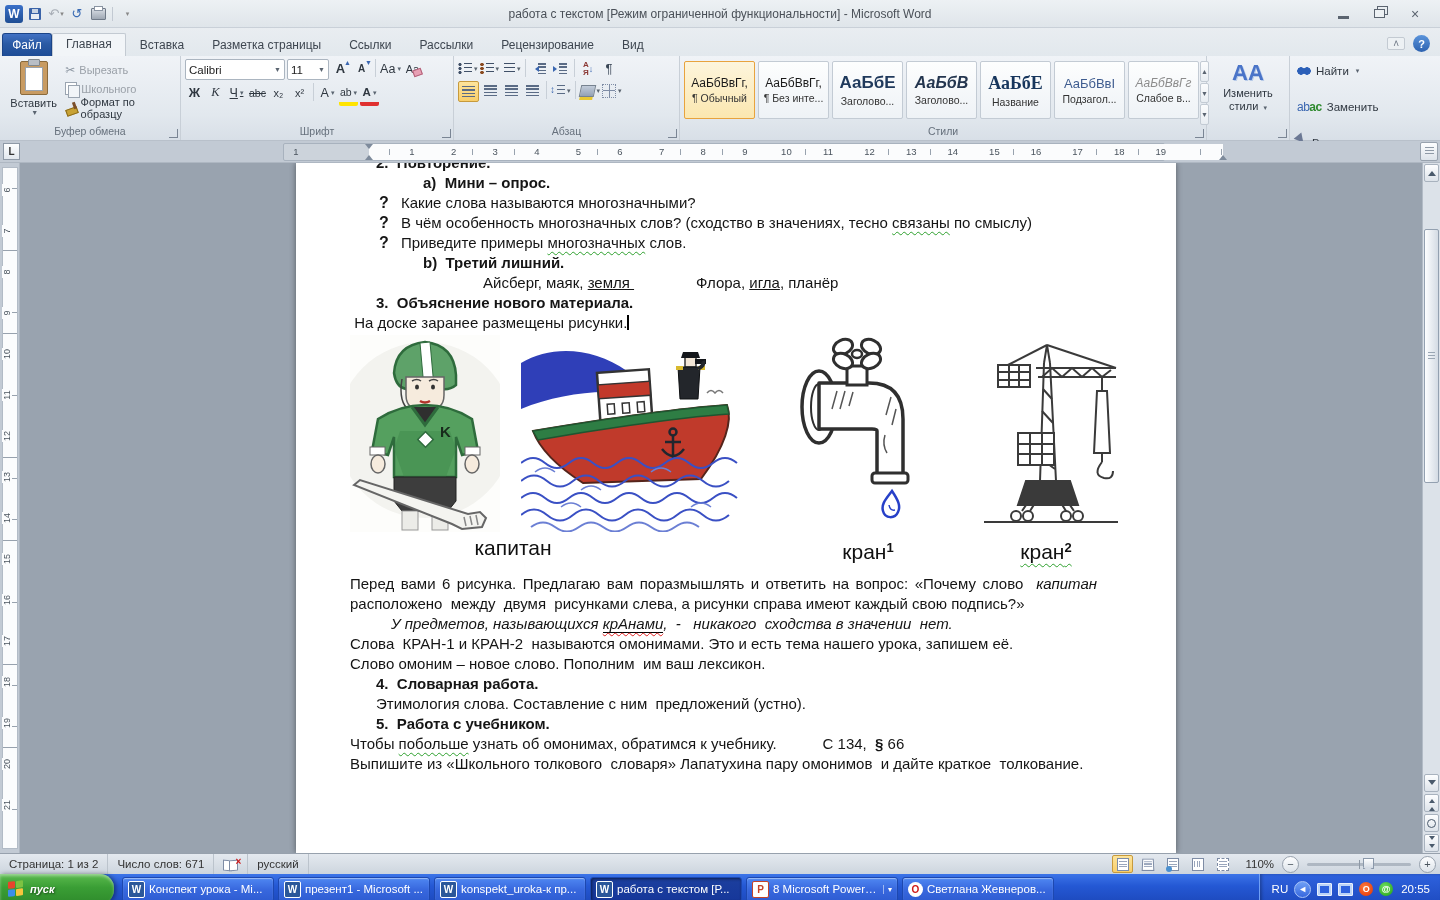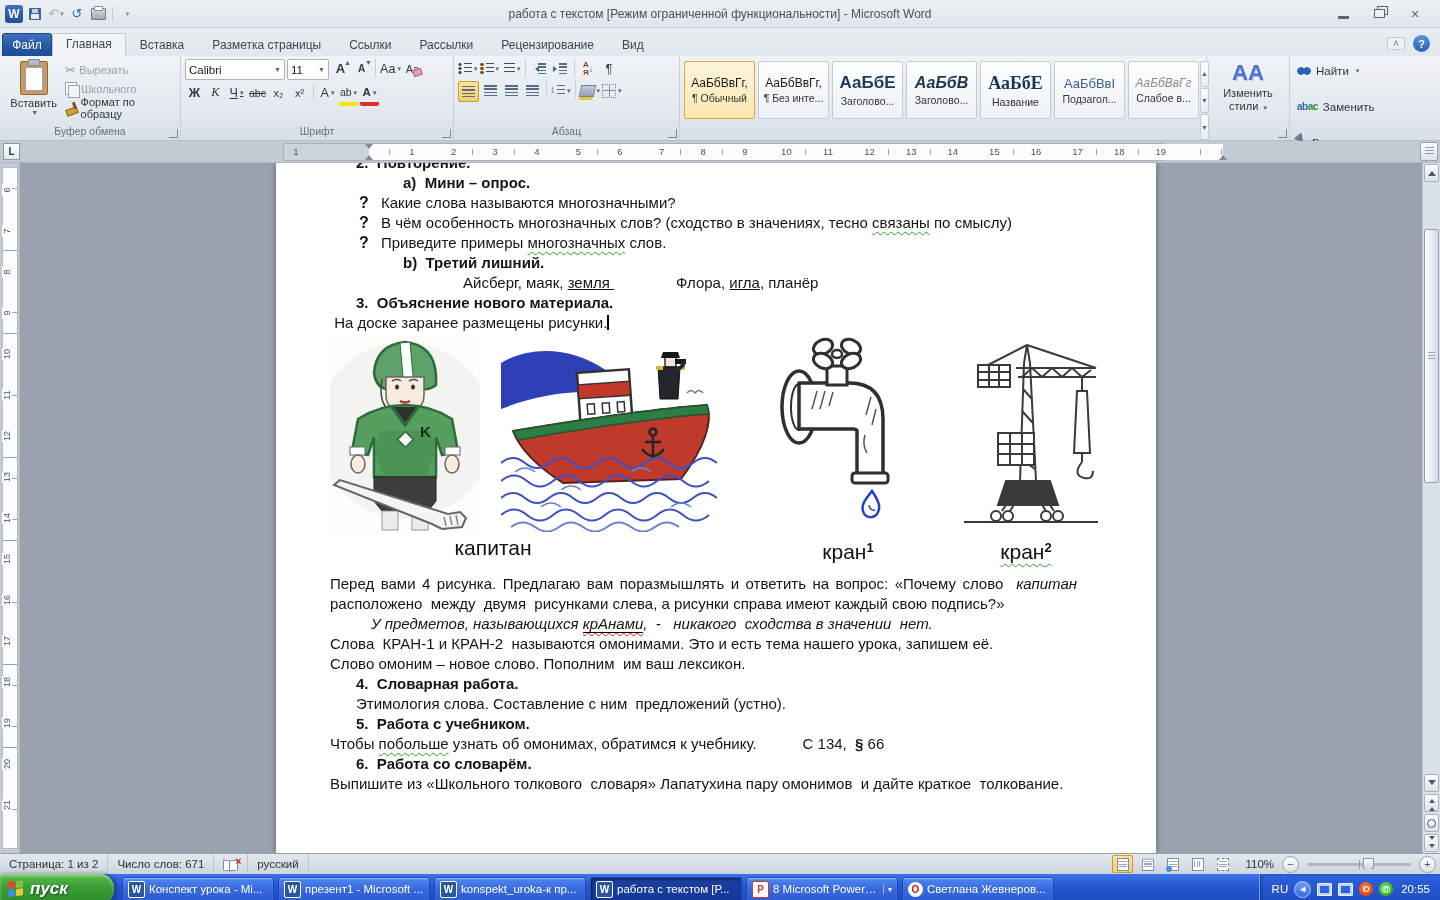--- a/index.html
+++ b/index.html
@@ -118,21 +118,21 @@
   
   .g-chst{width:82px;}
   .chst-btn{display:flex;flex-direction:column;align-items:center;font-size:11px;color:#2F3740;width:100%;padding-top:3px;}
   .ic-AA{font-weight:bold;font-size:22px;line-height:1;color:#4A74C8;text-shadow:1px 1px 0 #B8CBE8;}
   .chst-txt{text-align:center;line-height:1.15;margin-top:3px;}
   
   .g-edit{width:150px;border-right:none;}
   .edit-col{display:flex;flex-direction:column;gap:17px;padding-top:2px;justify-content:center;}
   .ecmd{display:flex;align-items:center;gap:5px;font-size:11.5px;color:#2F3740;height:17px;}
   .ic-binoc{width:14px;height:9px;background:radial-gradient(circle at 4px 5px,#2B5FB8 3.5px,transparent 4px),radial-gradient(circle at 10px 5px,#2B5FB8 3.5px,transparent 4px);}
-  .ic-replace{font-size:10px;color:#3A66B0;font-weight:bold;letter-spacing:-.5px;}
+  .ic-replace{font-size:12px;color:#3A66B0;font-weight:normal;letter-spacing:-.5px;}
   .ic-replace b{color:#2E8A2E;}
   .ic-select{width:0;height:0;border:5px solid transparent;border-top:9px solid #6B7894;transform:rotate(-40deg);margin-top:-3px;}
 
   
   .rulerrow{height:21px;background:#C2CAD4;position:relative;border-bottom:1px solid #AEB7C2;}
   .tabsel{position:absolute;left:3px;top:2px;width:15px;height:15px;background:linear-gradient(#FDFEFF,#E2E8EE);border:1px solid #8E99A6;font-size:10px;font-weight:bold;color:#333;display:flex;align-items:center;justify-content:center;}
   .hruler{position:absolute;left:283px;width:880px;top:2px;height:16px;background:#CCD3DB;border:1px solid #A8B2BE;border-radius:2px;}
   .hruler-white{position:absolute;left:54px;right:-62px;width:886px;top:0;bottom:0;background:#FBFCFD;}
   .hruler-white{left:85px;width:854px;}
   .hr-ticks{position:absolute;left:0;right:0;top:5px;height:6px;background:repeating-linear-gradient(90deg,transparent 0 20.3px,#98A2AE 20.3px 20.8px);}
@@ -142,21 +142,21 @@
   .ind-left{left:81px;bottom:0;border:4px solid transparent;border-bottom:5px solid #7E8B9C;}
   .ind-right{left:935px;bottom:0;border:4px solid transparent;border-bottom:5px solid #7E8B9C;}
   .ruler-toggle{position:absolute;right:2px;top:1px;width:16px;height:17px;background:linear-gradient(#FDFEFF,#DDE3EA);border:1px solid #98A2AE;border-radius:2px;display:flex;align-items:center;justify-content:center;}
   .rt-ic{width:9px;height:9px;background:repeating-linear-gradient(#8E99A6 0 1px,transparent 1px 3px);}
 
   
   .docarea{position:relative;height:690px;background:#99A3AF;overflow:hidden;}
   .vruler{position:absolute;left:0;top:0;bottom:0;width:19px;background:#C2CAD4;border-right:1px solid #AEB7C2;}
   .vruler-white{position:absolute;left:2px;top:4px;bottom:4px;width:14px;background:#FBFCFD;border:1px solid #B2BBC6;background-image:repeating-linear-gradient(transparent 0 20.2px,#98A2AE 20.2px 20.7px);}
   .vnum{position:absolute;left:1px;width:12px;text-align:center;transform:rotate(-90deg);font-size:9px;color:#4A545E;background:#FBFCFD;}
-  .page{position:absolute;left:276px;top:0;width:880px;height:100%;background:#fff;box-shadow:0 0 6px rgba(0,0,0,.45);overflow:hidden;}
+  .page{position:absolute;left:296px;top:0;width:880px;height:100%;background:#fff;box-shadow:0 0 6px rgba(0,0,0,.45);overflow:hidden;}
   .page-content{padding:0 58px 0 54px;font-size:15px;line-height:20px;color:#151515;}
   .para{white-space:pre-wrap;position:relative;}
   .p-cut{margin-top:-10px;}
   .p-num{padding-left:26px;font-weight:bold;}
   .p-alpha{padding-left:73px;font-weight:bold;}
   .p-q{padding-left:51px;}
   .q-marker{position:absolute;left:29px;font-weight:bold;font-size:16px;}
   .p-words{padding-left:133px;}
   .p-ital{padding-left:41px;}
   .p-indent1{padding-left:26px;}
@@ -215,21 +215,21 @@
   .zoom-thumb{position:absolute;left:56px;top:-5px;width:9px;height:9px;background:linear-gradient(#FDFEFF,#D4DBE4);border:1px solid #8A98AA;}
   .zoom-thumb:after{content:"";position:absolute;left:-1px;top:8px;border:5px solid transparent;border-top:4px solid #D4DBE4;border-bottom:none;}
 
   
   .taskbar{height:30px;background:linear-gradient(#3C74E8,#2458D4 40%,#1E4BC0 88%,#15379A);display:flex;align-items:center;position:relative;}
   .start-btn{height:30px;width:106px;background:linear-gradient(#5BBB4E,#3A9E35 45%,#2E8A2B);border-radius:0 14px 14px 0;display:flex;align-items:center;gap:6px;padding-left:8px;box-shadow:inset 0 2px 3px rgba(255,255,255,.4),2px 0 4px rgba(0,0,0,.4);}
   .flag{width:16px;height:16px;display:grid;grid-template-columns:7px 7px;grid-template-rows:7px 7px;gap:1px;transform:skewY(-6deg);}
   .flag i{border-radius:1px;}
   .flag i:nth-child(1){background:#E8442C;}.flag i:nth-child(2){background:#7DC242;}
   .flag i:nth-child(3){background:#3B8EEA;}.flag i:nth-child(4){background:#F6C53D;}
-  .start-label{color:#fff;font-weight:bold;font-style:italic;font-size:17px;text-shadow:1px 1px 2px rgba(0,0,0,.5);}
+  .start-label{color:#fff;font-weight:bold;font-style:italic;font-size:11px;text-shadow:1px 1px 2px rgba(0,0,0,.5);}
   .task-items{display:flex;align-items:center;gap:4px;padding-left:8px;flex:1;overflow:hidden;}
   .task-item{width:140px;min-width:90px;height:23px;background:linear-gradient(#4F87F2,#3868DE 50%,#2E5CD2);border:1px solid #1D48B0;border-radius:3px;display:flex;align-items:center;gap:4px;padding:0 5px;color:#fff;font-size:11.5px;box-shadow:inset 0 1px 1px rgba(255,255,255,.45);}
   .task-item.active{background:linear-gradient(#1C3F9E,#16379A);box-shadow:inset 1px 1px 3px rgba(0,0,0,.5);}
   .ti-label{white-space:nowrap;overflow:hidden;text-overflow:ellipsis;flex:1;}
   .ti-ic{width:15px;height:15px;border-radius:2px;display:flex;align-items:center;justify-content:center;font-size:10px;font-weight:bold;color:#fff;flex:none;}
   .ti-ic.word{background:#2B579A;border:1px solid #fff;}
   .ti-ic.powerpoint{background:#fff;color:#C4432A;border:1px solid #C4432A;}
   .ti-ic.opera{background:#fff;color:#D01818;border-radius:50%;}
   .ti-drop{font-size:8px;border-left:1px solid rgba(255,255,255,.5);padding-left:4px;margin-left:2px;}
   .tray{height:30px;display:flex;align-items:center;gap:6px;padding:0 10px 0 12px;background:linear-gradient(#2E62DE,#1E4BC0);border-left:1px solid #6FA0F5;box-shadow:inset 2px 0 3px rgba(0,0,0,.25);}
@@ -474,20 +474,21 @@
               <span class="st-prev st-subtle">АаБбВвГг</span>
               <span class="st-label">Слабое в...</span>
             </div>
           </div>
         <div class="style-scroll">
           <span class="ss-btn">▲</span>
           <span class="ss-btn">▼</span>
           <span class="ss-btn">▼</span>
         </div>
       </div>
+      <div class="rg-label"><span>Стили</span><span class="launcher"></span></div>
     </div>
 
     <div class="rgroup g-chst">
       <div class="rg-body">
         <div class="chst-btn rbtn">
           <span class="ic-AA">АА</span>
           <span class="chst-txt"><span>Изменить стили</span> <span class="arrow">▾</span></span>
         </div>
       </div>
       <div class="rg-label">
@@ -693,29 +694,28 @@
         <path d="M119,56 L129,56 L132,118 L116,118 Z" fill="#FFFFFF"></path>
         <path d="M124,118 V127 M124,127 q-10,13 2,16 q9,2 9,-7"></path>
       </g>
     </svg>
   </div>
           <div class="captions-row">
             <span class="cap cap-0"><span class="">капитан</span></span>
             <span class="cap cap-1"><span class="">кран</span><span class="csup">1</span></span>
             <span class="cap cap-2 sq-green"><span class="">кран</span><span class="csup">2</span></span>
           </div>
-          <div class="para p-body p-justify p-narrow2"><span class="run">Перед вами 4 рисунка. Предлагаю вам поразмышлять и ответить на вопрос: «Почему слово  </span><span class="run i">капитан</span><span class="run"> расположено  между  двумя  рисунками слева, а рисунки справа имеют каждый свою подпись?»</span></div>
+          <div class="para p-body p-justify p-narrow2"><span class="run">Перед вами 6 рисунка. Предлагаю вам поразмышлять и ответить на вопрос: «Почему слово  </span><span class="run i">капитан</span><span class="run"> расположено  между  двумя  рисунками слева, а рисунки справа имеют каждый свою подпись?»</span></div>
           <div class="para p-ital"><span class="run i">У предметов, называющихся </span><span class="run i ub sq-red">крАнами</span><span class="run i">,  -   никакого  сходства в значении  нет.</span></div>
           <div class="para p-body"><span class="run">Слова  КРАН-1 и КРАН-2  называются омонимами. Это и есть тема нашего урока, запишем её.</span></div>
           <div class="para p-body"><span class="run">Слово омоним – новое слово. Пополним  им ваш лексикон.</span></div>
           <div class="para p-num"><span class="run b">4.  Словарная работа.</span></div>
           <div class="para p-body p-indent1"><span class="run">Этимология слова. Составление с ним  предложений (устно).</span></div>
           <div class="para p-num"><span class="run b">5.  Работа с учебником.</span></div>
           <div class="para p-body"><span class="run">Чтобы </span><span class="run sq-green">побольше</span><span class="run"> узнать об омонимах, обратимся к учебнику.</span><span class="gap" style="width: 46px;"></span><span class="run">С 134,  </span><span class="run b">§</span><span class="run"> 66</span></div>
-          <div class="para p-num"><span class="run b">6.  Работа со словарём.</span></div>
           <div class="para p-body"><span class="run">Выпишите из «Школьного толкового  словаря» Лапатухина пару омонимов  и дайте краткое  толкование.</span></div>
         </div>
     </div>
 
     <div class="vscroll">
       <div class="sb-btn">
           <div class="tri-up"></div>
         </div>
       <div class="sb-track">
         <div class="sb-thumb">

